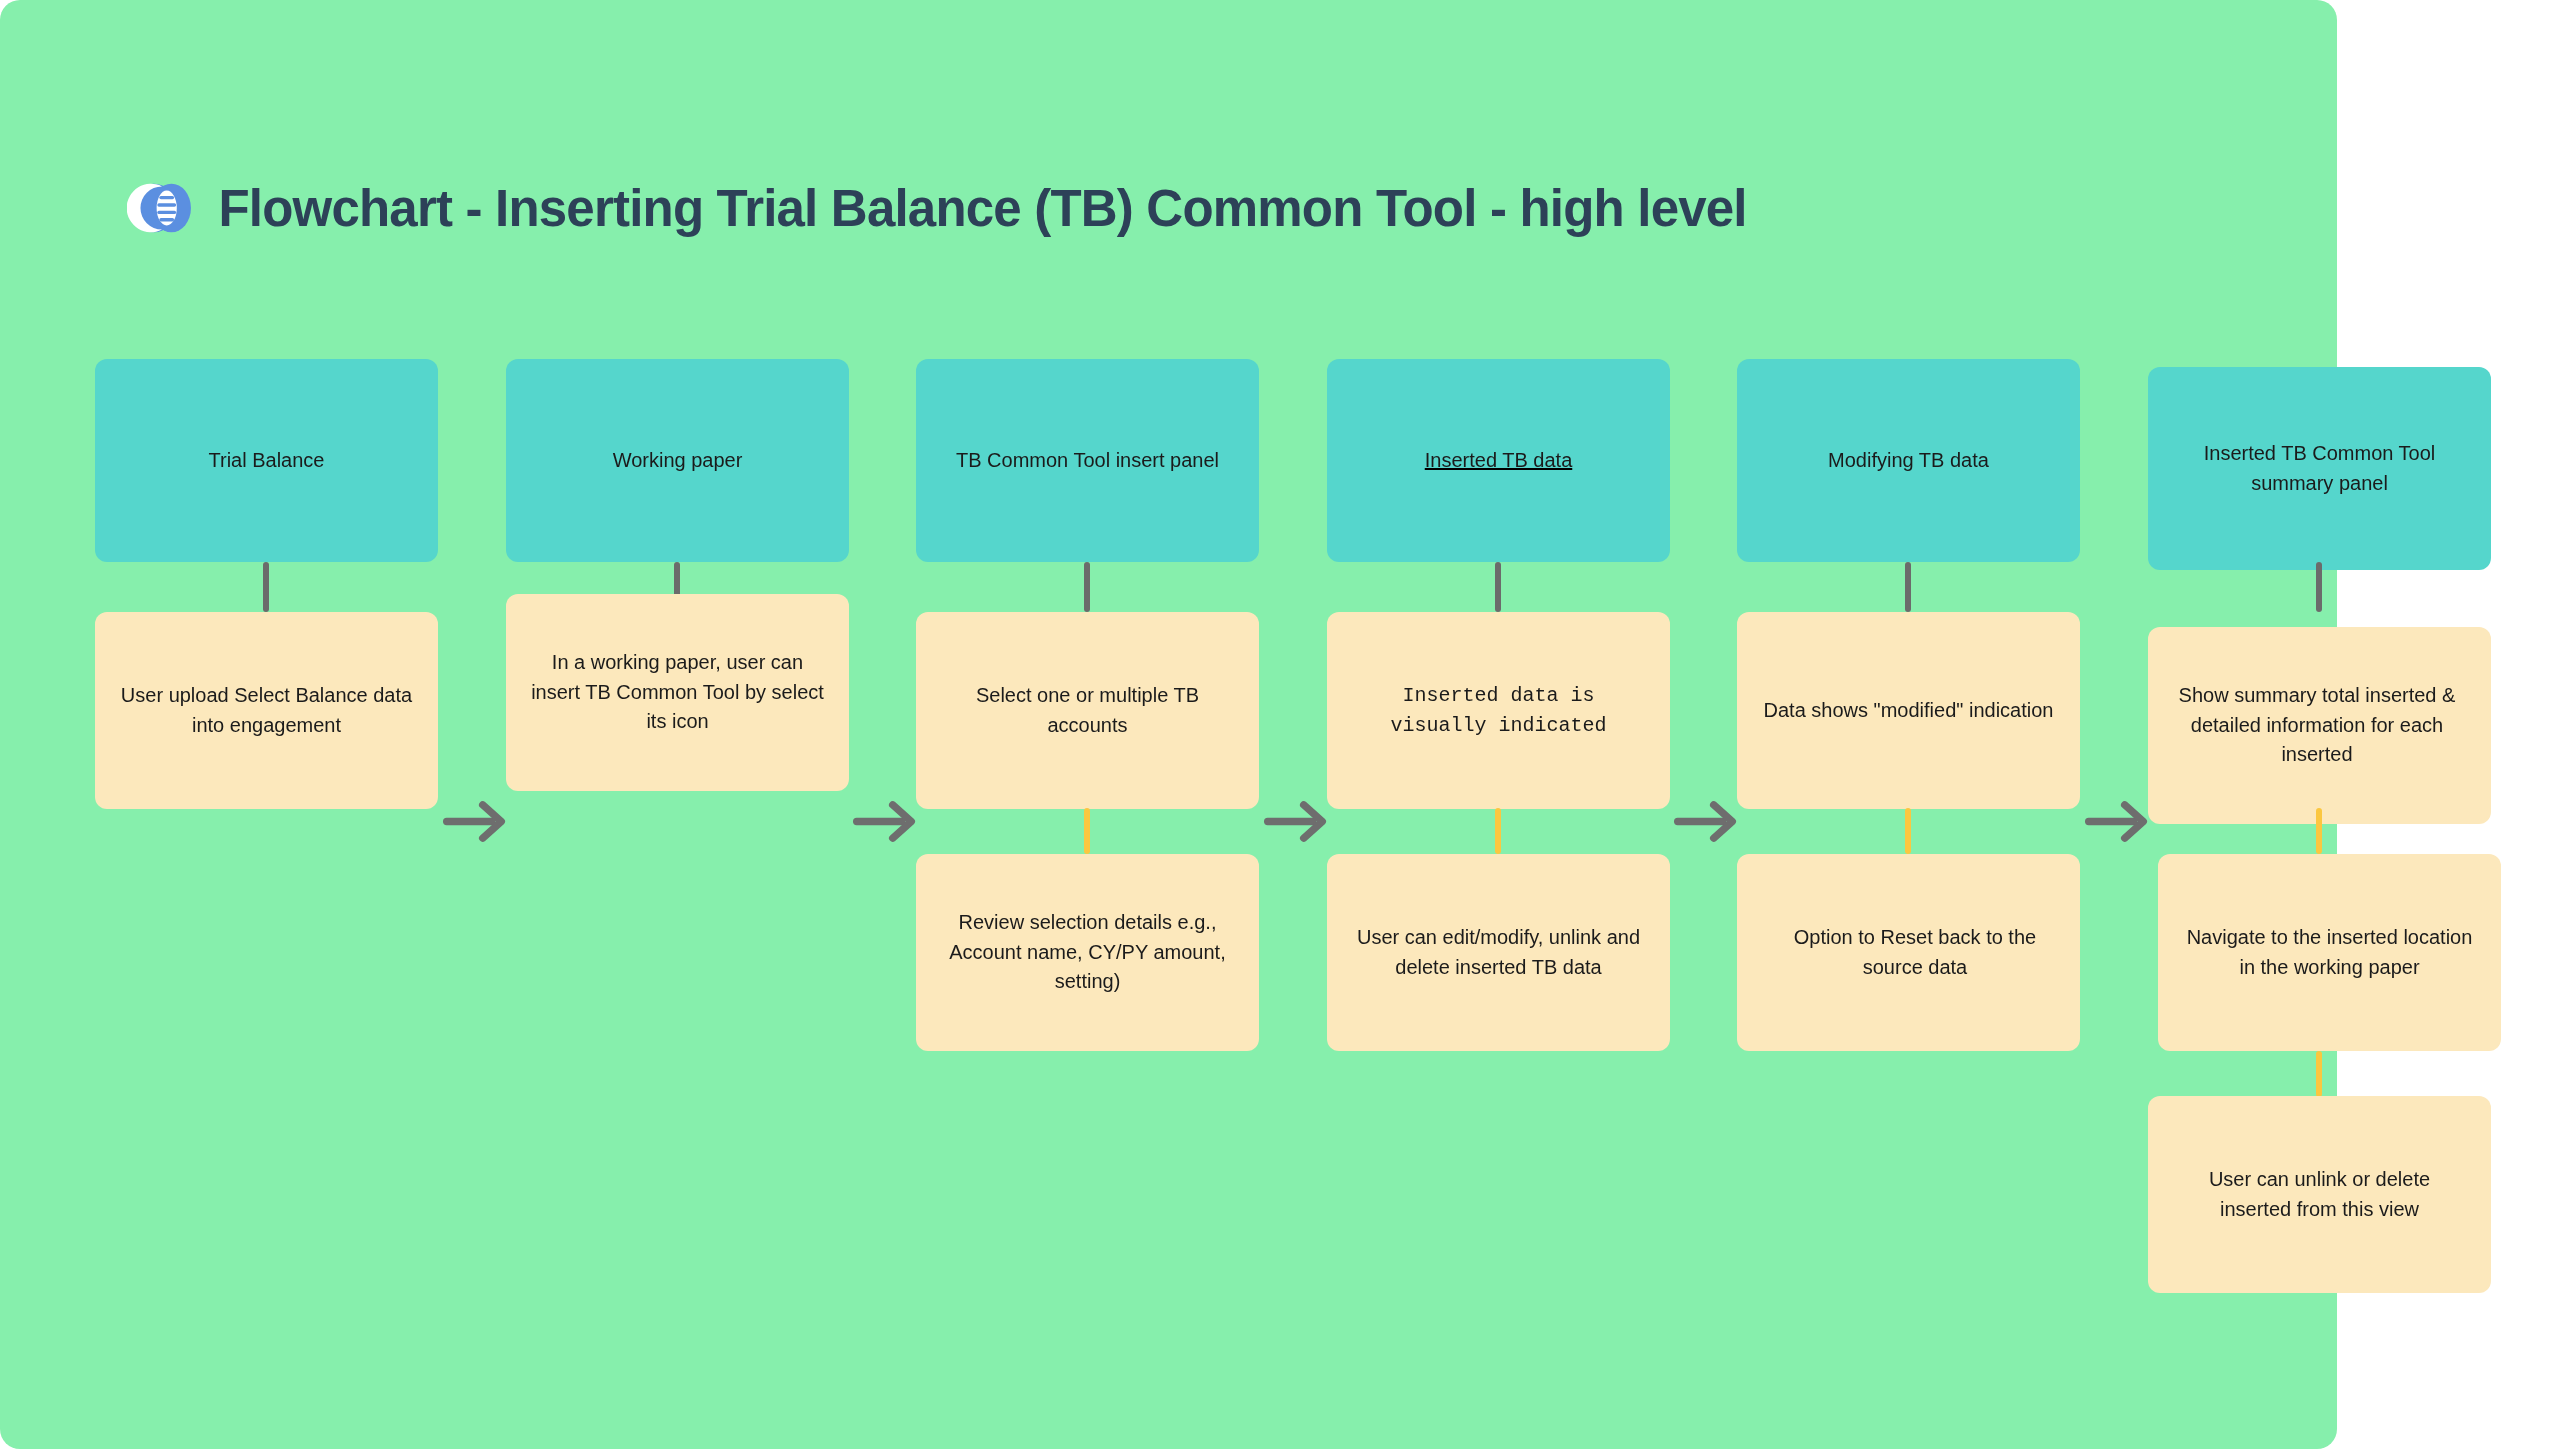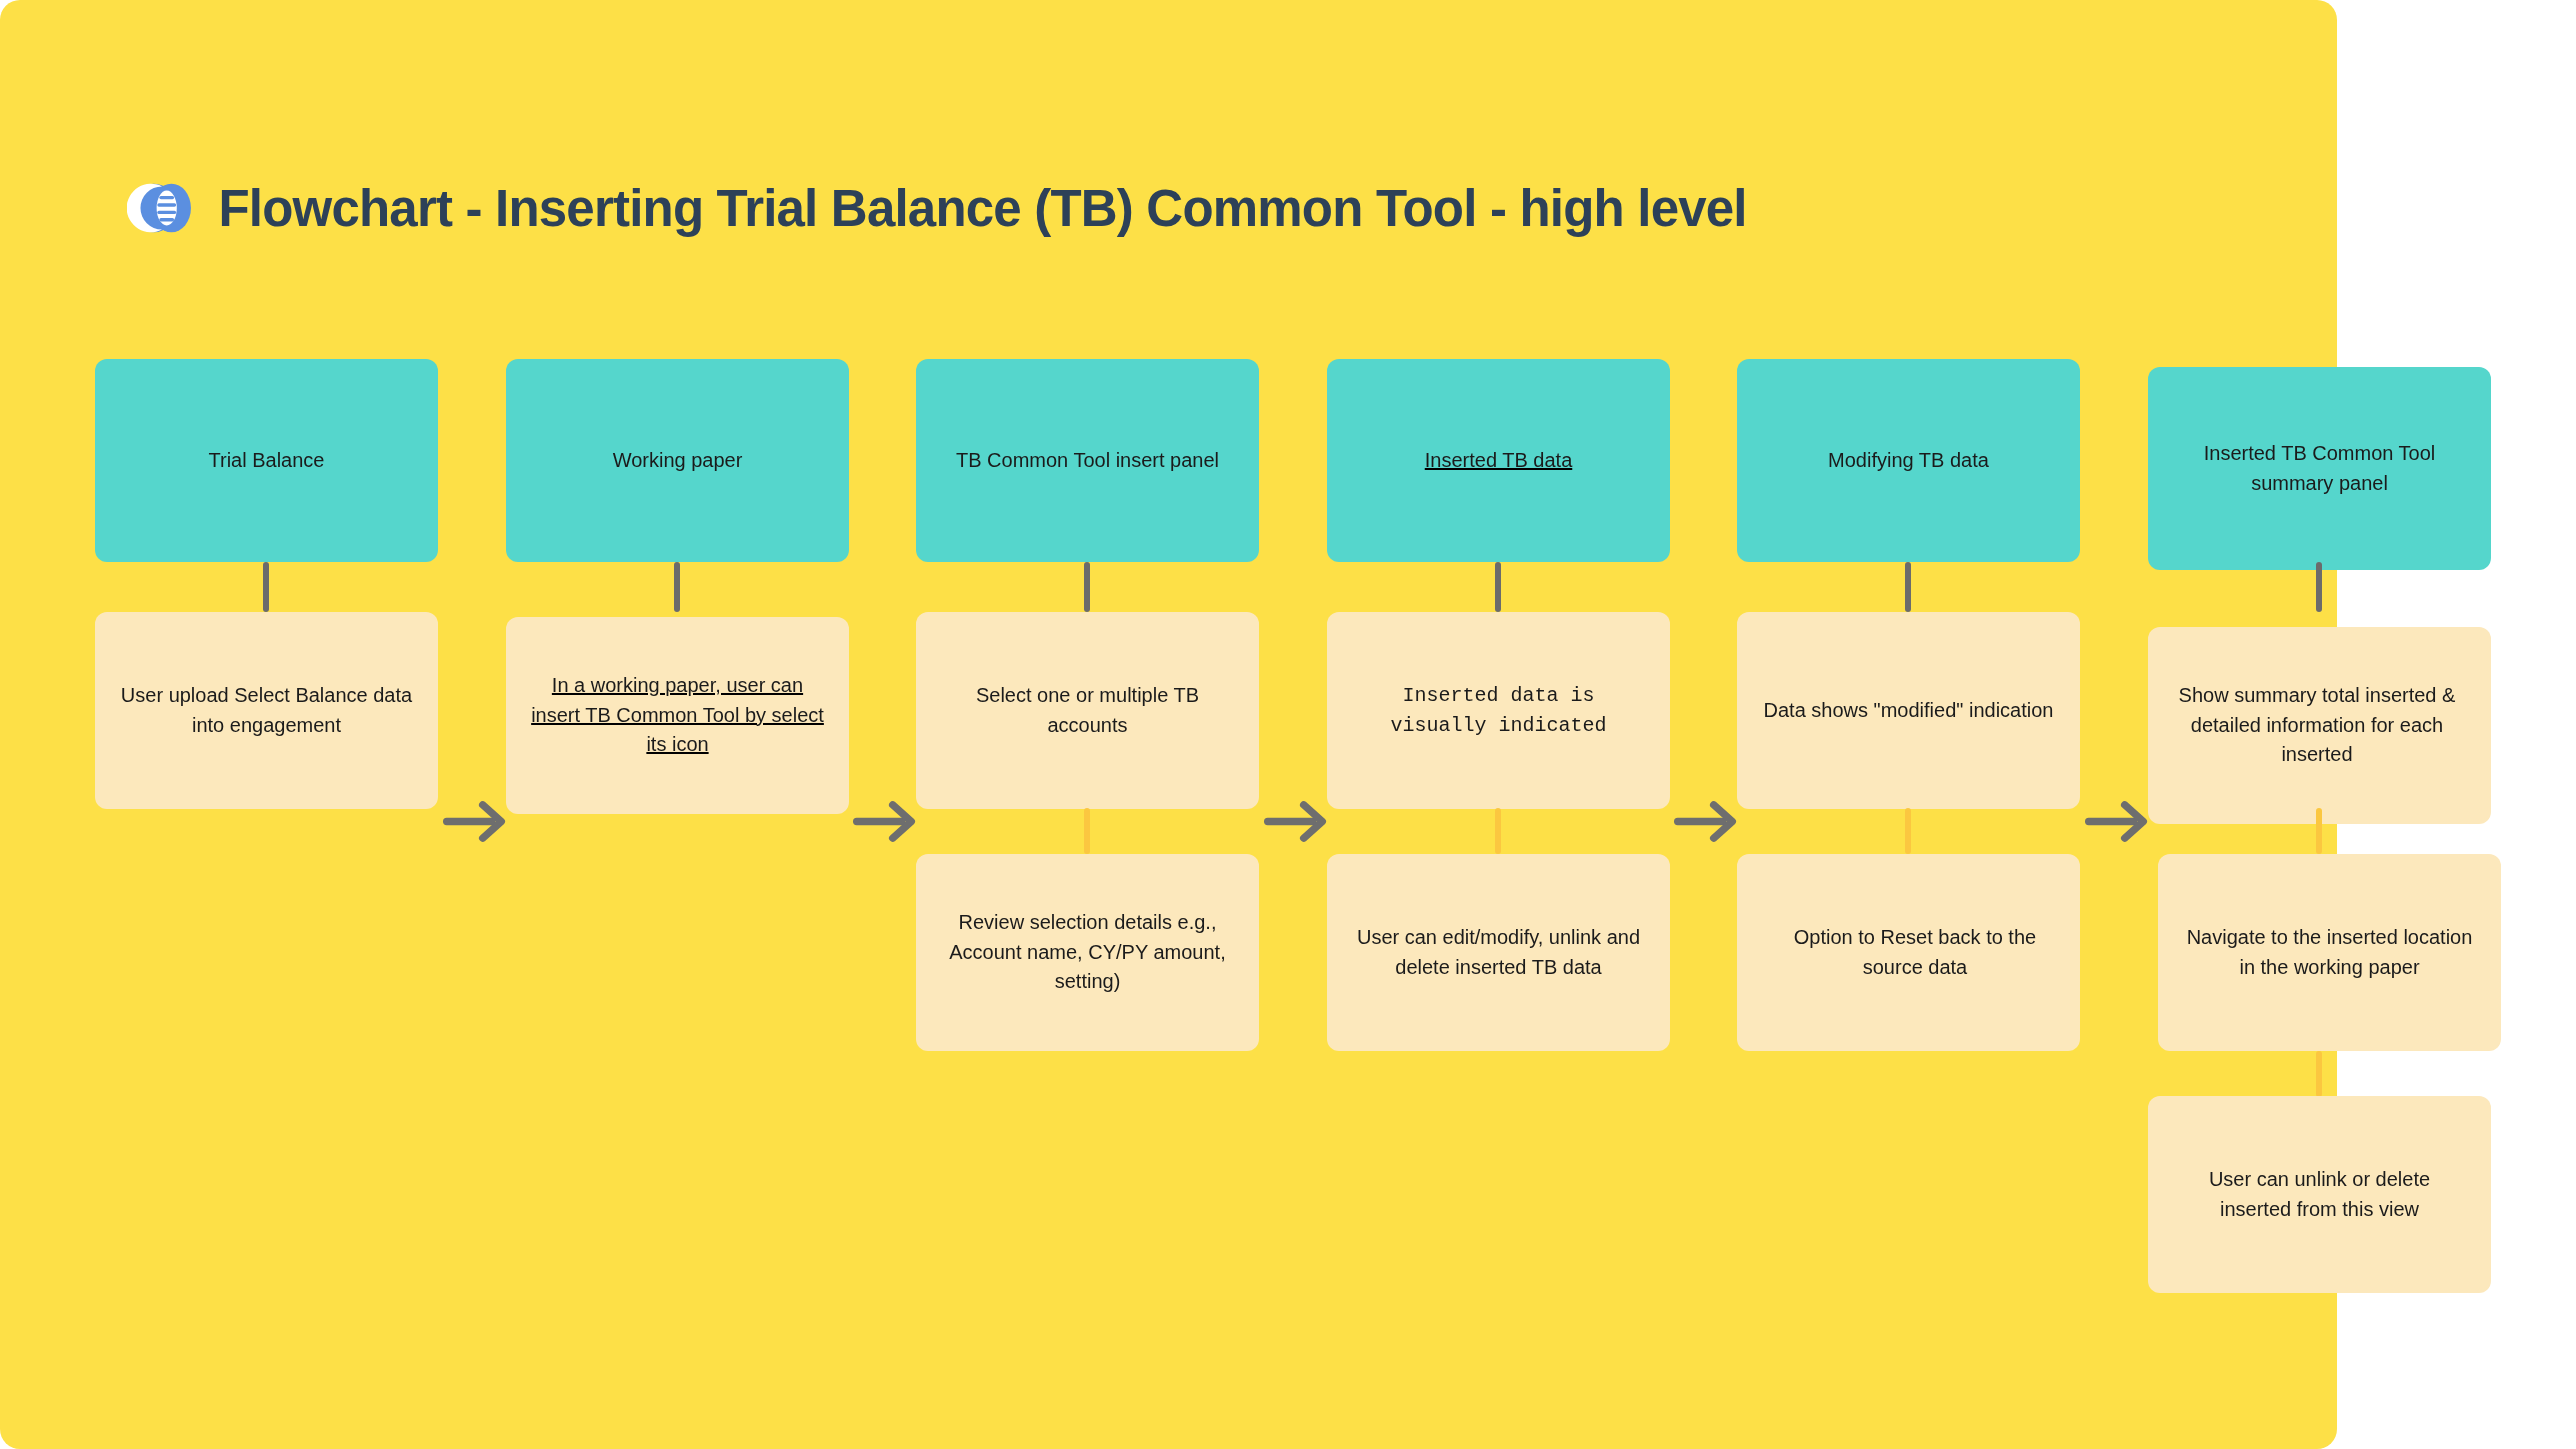--- a/index.html
+++ b/index.html
@@ -9,21 +9,21 @@
     height: 1449px;
     background: #ffffff;
     font-family: "Liberation Sans", sans-serif;
     overflow: hidden;
   }
 
   #canvas {
     position: relative;
     width: 2337px;
     height: 1449px;
-    background: #fde047;
+    background: #86efac;
     border-radius: 20px;
   }
 
   
   .header {
     position: absolute;
     left: 127px;
     top: 173px;
     display: flex;
     align-items: center;
@@ -139,21 +139,21 @@
       <div class="node cream" style="top:253px;">
         <span class="node-text">User upload Select Balance data into engagement</span>
       </div>
     </div>
 
     <div class="col" style="left:411px;">
       <div class="node teal" style="top:0px;">
         <span class="node-text">Working paper</span>
       </div>
       <div class="vlink gray" style="top:203px; height:50px;"></div>
-      <div class="node cream" style="top:258px;text-decoration:underline;">
+      <div class="node cream" style="top:235px;">
         <span class="node-text">In a working paper, user can insert TB Common Tool by select its icon</span>
       </div>
     </div>
 
     <div class="col" style="left:821px;">
       <div class="node teal" style="top:0px;">
         <span class="node-text">TB Common Tool insert panel</span>
       </div>
       <div class="vlink gray" style="top:203px; height:50px;"></div>
       <div class="node cream" style="top:253px;">

